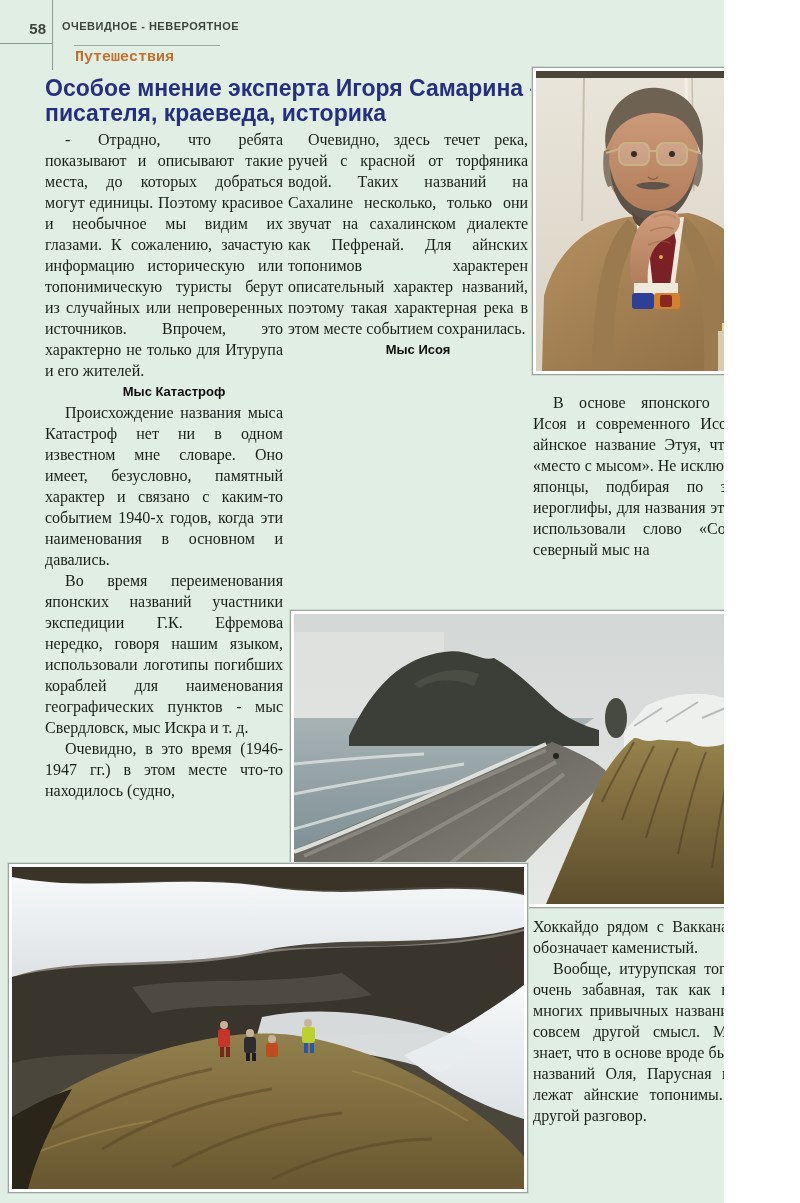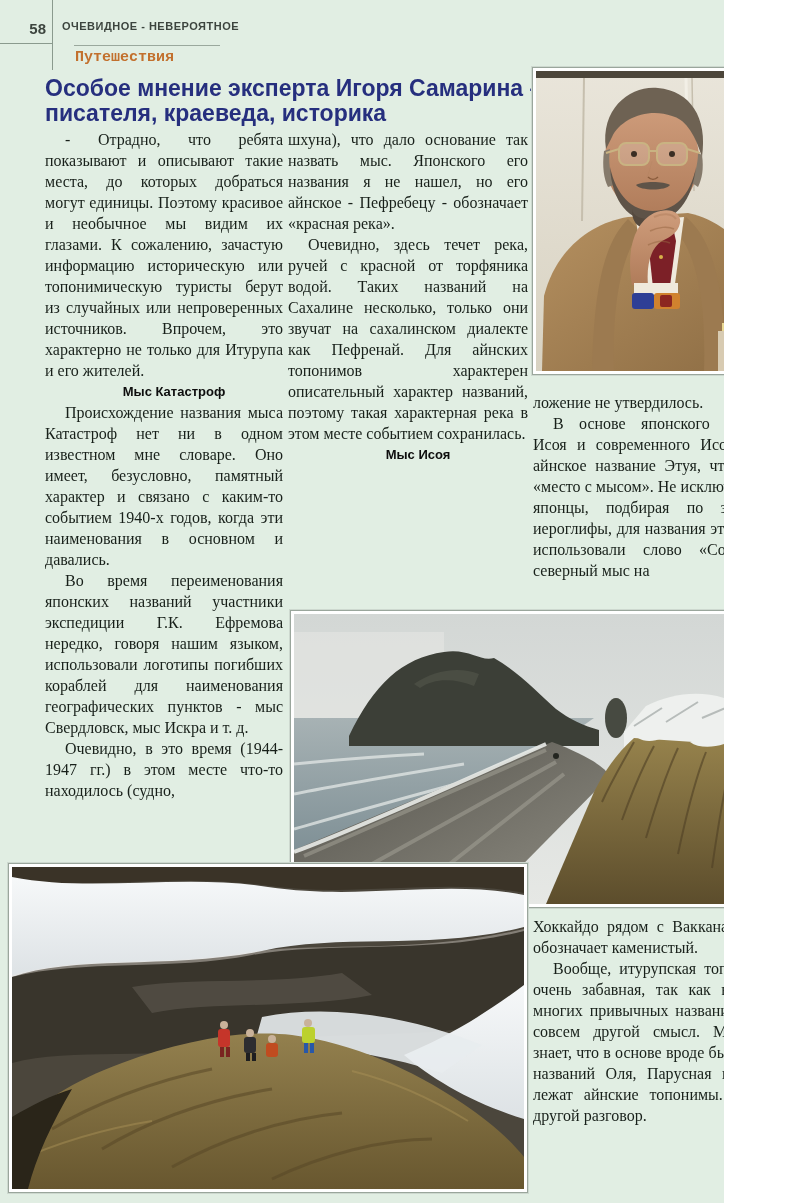--- a/index.html
+++ b/index.html
@@ -51,31 +51,29 @@
   <div class="page-num">58</div>
   <div class="journal-title">ОЧЕВИДНОЕ - НЕВЕРОЯТНОЕ</div>
   <div class="section-label">Путешествия</div>
   <h1 class="article-title" style="margin:0;">Особое мнение эксперта Игоря Самарина – писателя, краеведа, историка</h1>
 
   <div class="col col1">
     <p>- Отрадно, что ребята показывают и описывают такие места, до которых добраться могут единицы. Поэтому красивое и необычное мы видим их глазами. К сожалению, зачастую информацию историческую или топонимическую туристы берут из случайных или непроверенных источников. Впрочем, это характерно не только для Итурупа и его жителей.</p>
     <p class="col-heading">Мыс Катастроф</p>
     <p>Происхождение названия мыса Катастроф нет ни в одном известном мне словаре. Оно имеет, безусловно, памятный характер и связано с каким-то событием 1940-х годов, когда эти наименования в основном и давались.</p>
     <p>Во время переименования японских названий участники экспедиции Г.К. Ефремова нередко, говоря нашим языком, использовали логотипы погибших кораблей для наименования географических пунктов - мыс Свердловск, мыс Искра и т. д.</p>
-    <p>Очевидно, в это время (1944-1947 гг.) в этом месте что-то находилось (судно,</p>
+    <p>Очевидно, в это время (1946-1947 гг.) в этом месте что-то находилось (судно,</p>
   </div>
 
   <div class="col col2">
-    <p class="noindent">шхуна), что дало основание так назвать мыс. Японского его названия я не нашел, но его айнское - Пефребецу - обозначает «красная река».</p>
     <p>Очевидно, здесь течет река, ручей с красной от торфяника водой. Таких названий на Сахалине несколько, только они звучат на сахалинском диалекте как Пефренай. Для айнских топонимов характерен описательный характер названий, поэтому такая характерная река в этом месте событием сохранилась.</p>
     <p class="col-heading">Мыс Исоя</p>
   </div>
 
   <div class="col col3a">
-    <p class="noindent">ложение не утвердилось.</p>
     <p>В основе японского названия Исоя и современного Исоя лежит айнское название Этуя, что значит «место с мысом». Не исключено, что японцы, подбирая по звучанию иероглифы, для названия этого мыса использовали слово «Соя» (как северный мыс на</p>
   </div>
 
   <div class="col col3b">
     <p class="noindent">Хоккайдо рядом с Вакканаем), что обозначает каменистый.</p>
     <p>Вообще, итурупская топонимика очень забавная, так как в основе многих привычных названий лежит совсем другой смысл. Мало кто знает, что в основе вроде бы русских названий Оля, Парусная и София лежат айнские топонимы. Но это другой разговор.</p>
   </div>
 
   <div class="photo photo-portrait" title="Портрет Игоря Самарина">
     <svg width="230" height="300" viewBox="0 0 230 300">

